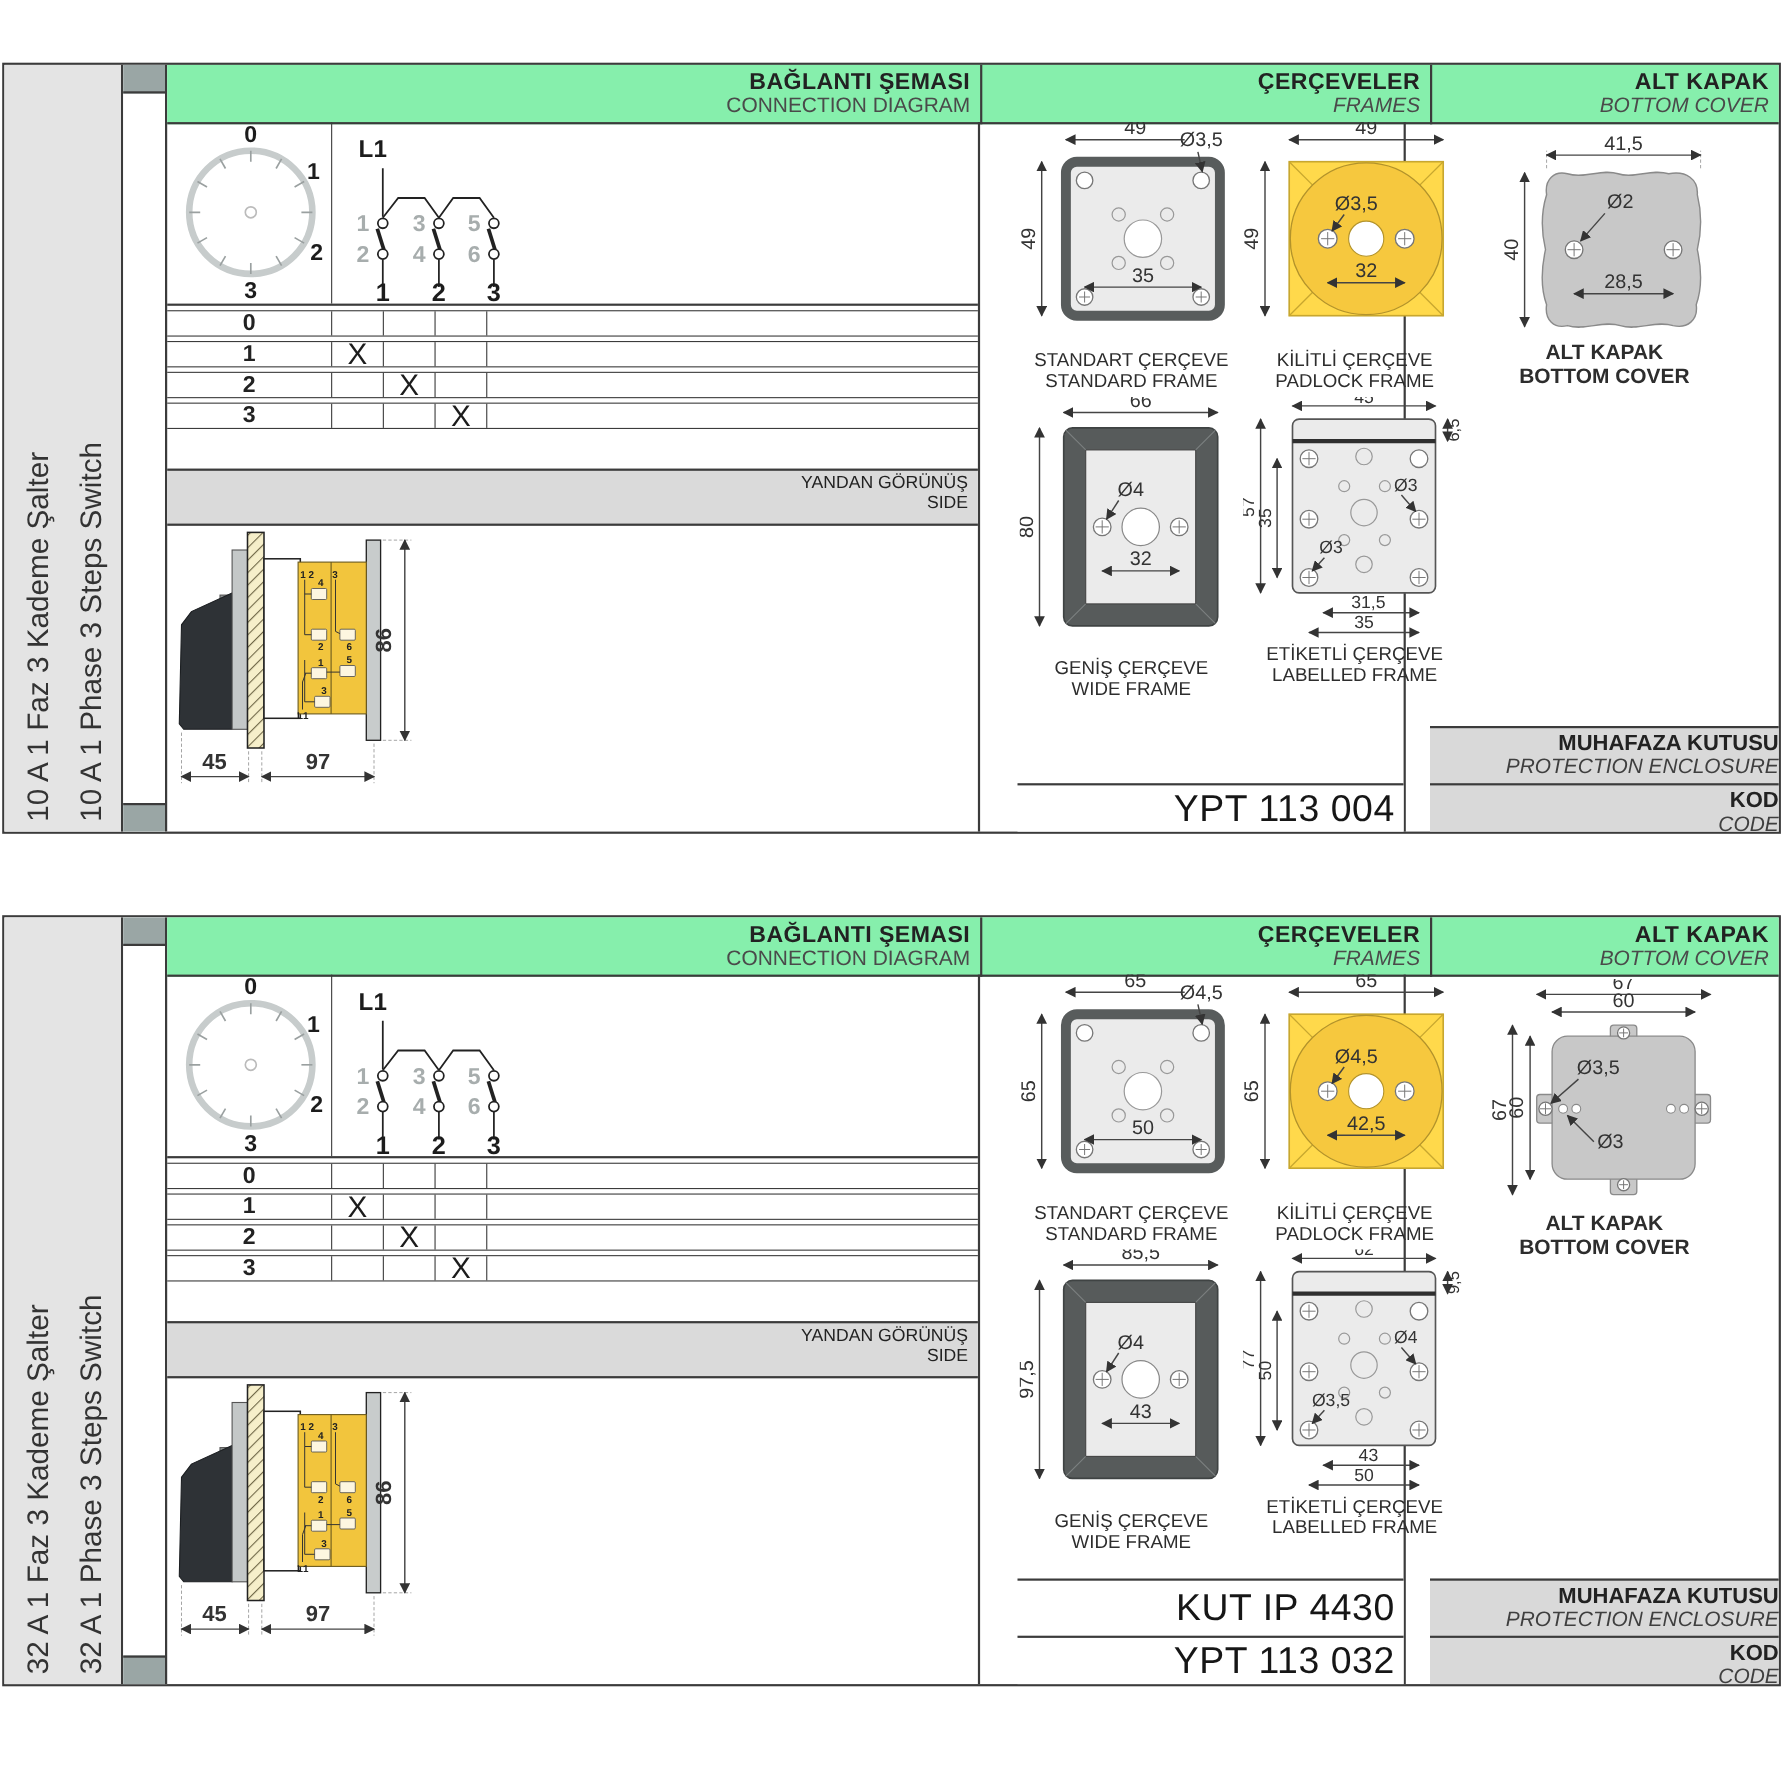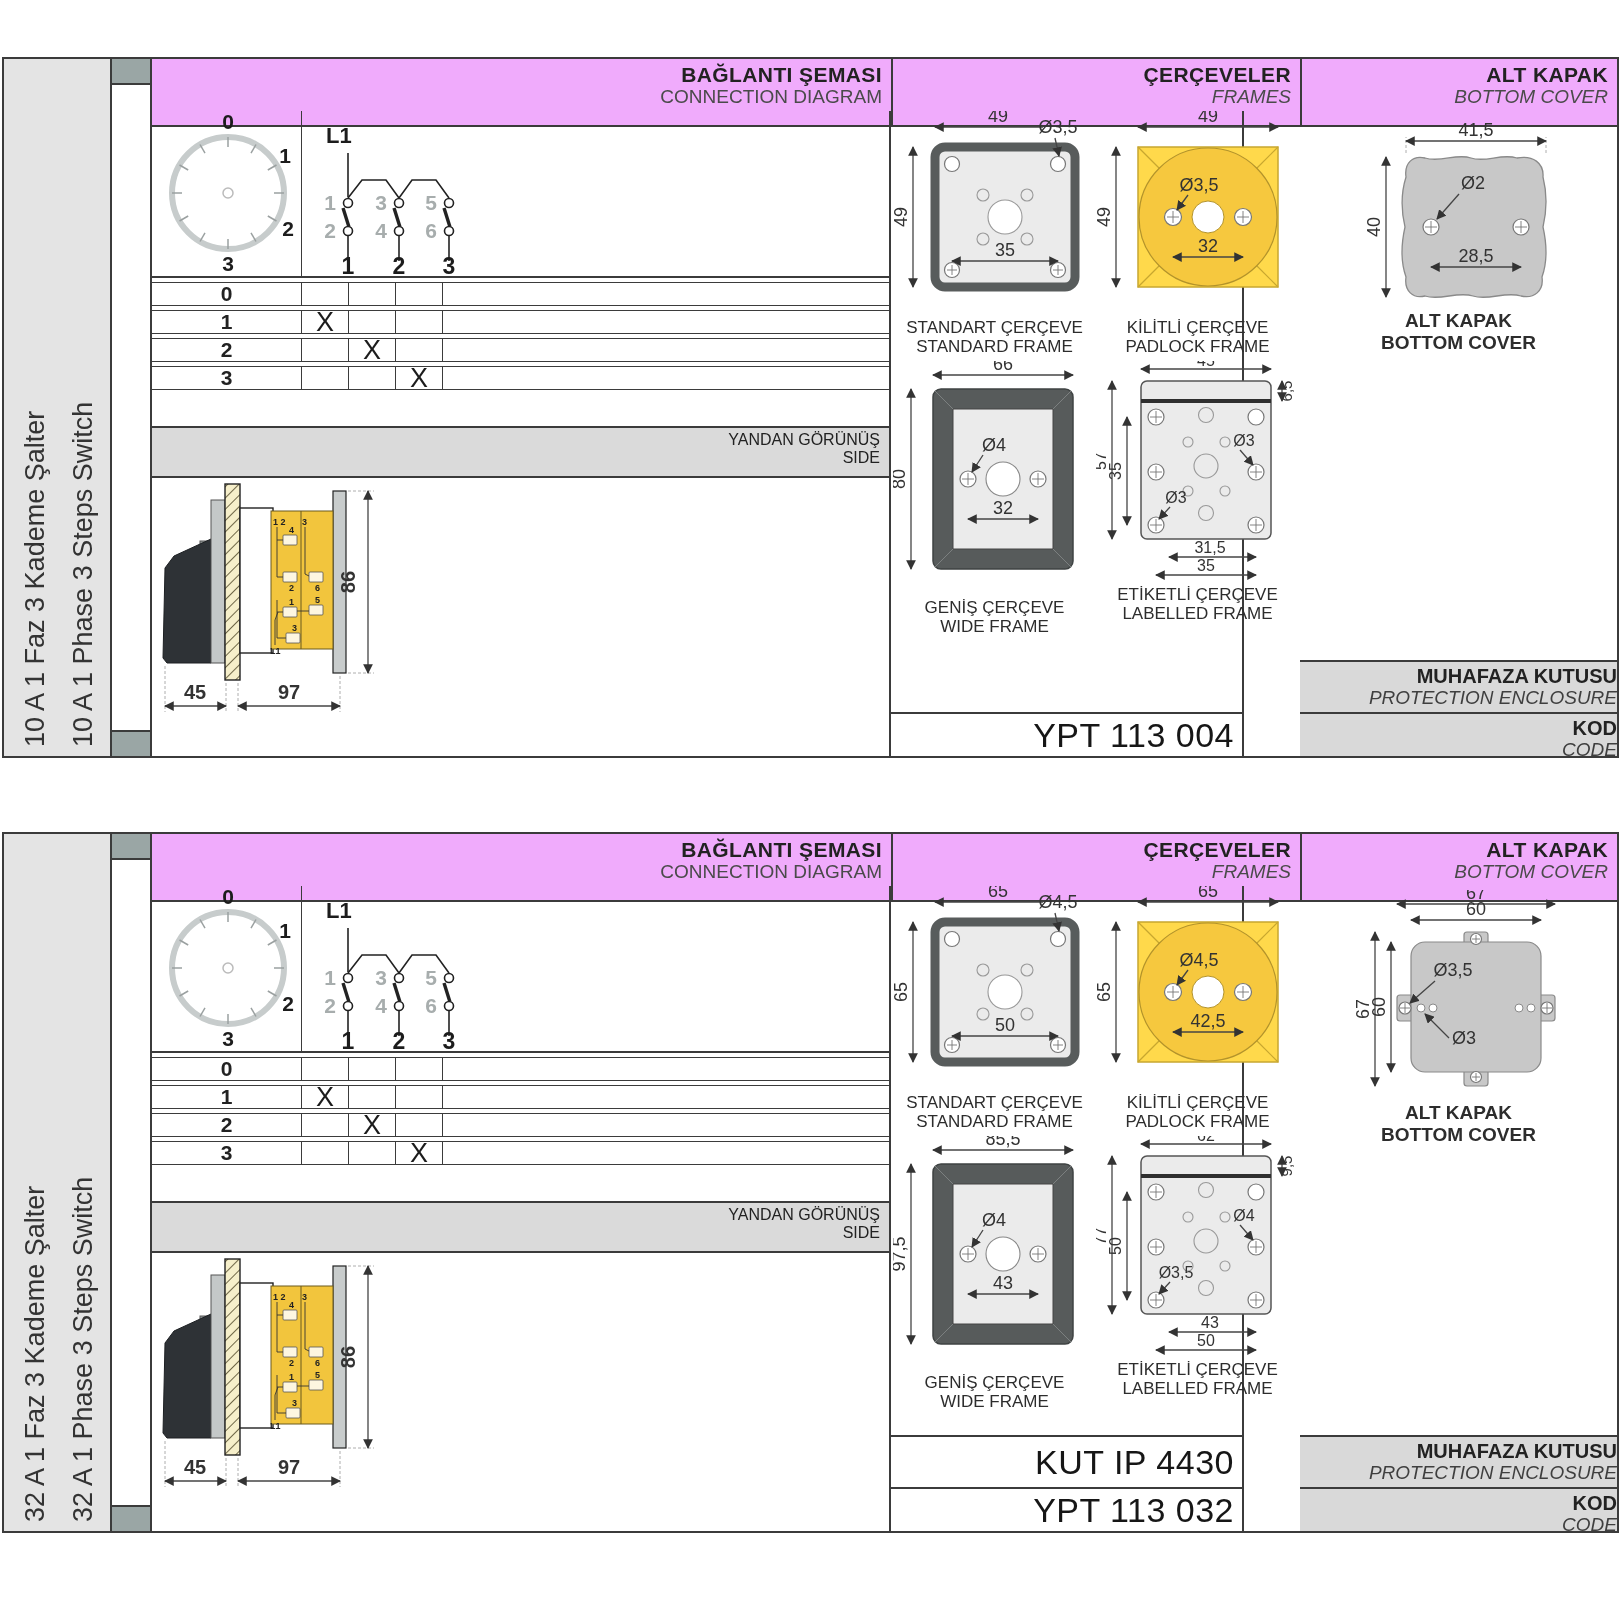--- a/index.html
+++ b/index.html
@@ -13,31 +13,31 @@
   .vlab{position:absolute;white-space:nowrap;font-size:27px;color:#333;
         transform:rotate(-90deg);transform-origin:left top;}
   
   .gutter{position:absolute;left:108px;top:0;width:40px;height:100%;background:#fff;
           border-right:2px solid #3b3b3b;box-sizing:border-box;}
   .gsq{position:absolute;left:0;width:100%;height:26px;background:#9aa6a5;box-sizing:border-box;}
   .gsq.top{top:0;border-bottom:2px solid #3b3b3b;}
   .gsq.bot{bottom:0;border-top:2px solid #3b3b3b;}
   
   .content{position:absolute;left:148px;top:0;right:0;bottom:0;}
-  .hdr{position:absolute;top:0;height:68px;background:#f0abfc;border-bottom:2px solid #3b3b3b;
+  .hdr{position:absolute;top:0;height:54px;background:#86efac;border-bottom:2px solid #3b3b3b;
        box-sizing:border-box;text-align:right;padding:4px 9px 16px 0;}
   .hdr .h1{font-weight:bold;font-size:21px;line-height:23px;color:#222;letter-spacing:.4px;}
   .hdr .h2{font-size:19px;line-height:21px;color:#4a4a4a;}
   .it{font-style:italic;}
   .hc1{left:0;width:739px;}
   .hc2{left:739px;width:409px;border-left:2px solid #3b3b3b;}
   .hc3{left:1148px;right:0;border-left:2px solid #3b3b3b;}
   .col{position:absolute;top:52px;bottom:0;box-sizing:border-box;}
   .col-conn{left:0;width:739px;border-right:2px solid #3b3b3b;}
-  .col-frames{left:739px;width:353px;border-right:2px solid #3b3b3b;}
+  .col-frames{left:773px;width:353px;border-right:2px solid #3b3b3b;}
   .col-cover{left:1148px;right:0;}
   
   .diagrow{position:absolute;top:0;left:0;right:0;height:167px;border-bottom:2px solid #3b3b3b;box-sizing:border-box;}
   .dialcell{position:absolute;left:0;top:0;width:150px;height:100%;border-right:1.5px solid #3b3b3b;box-sizing:border-box;}
   .conncell{position:absolute;left:150px;top:0;right:0;height:100%;}
   .ctable{position:absolute;top:167px;left:0;right:0;}
   .trow{display:flex;height:22px;margin-top:4px;border-top:1.5px solid #3b3b3b;border-bottom:1.5px solid #3b3b3b;}
   .tc{box-sizing:border-box;border-right:1.5px solid #3b3b3b;display:flex;align-items:center;justify-content:center;}
   .tc.lab{width:150px;font-weight:bold;font-size:21px;}
   .tc.m{width:47px;font-size:27px;font-weight:400;color:#1c1c1c;}

